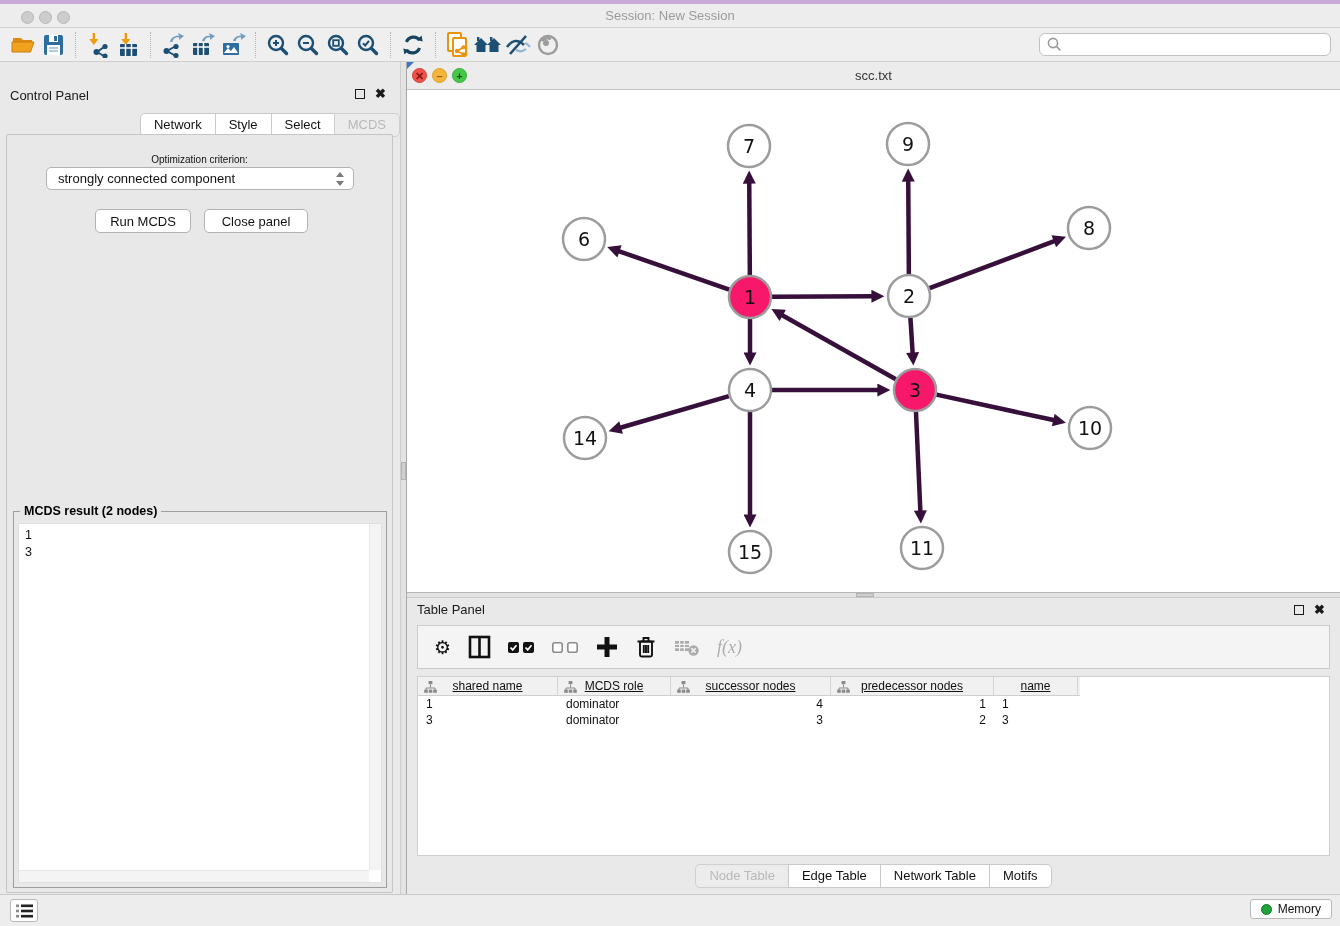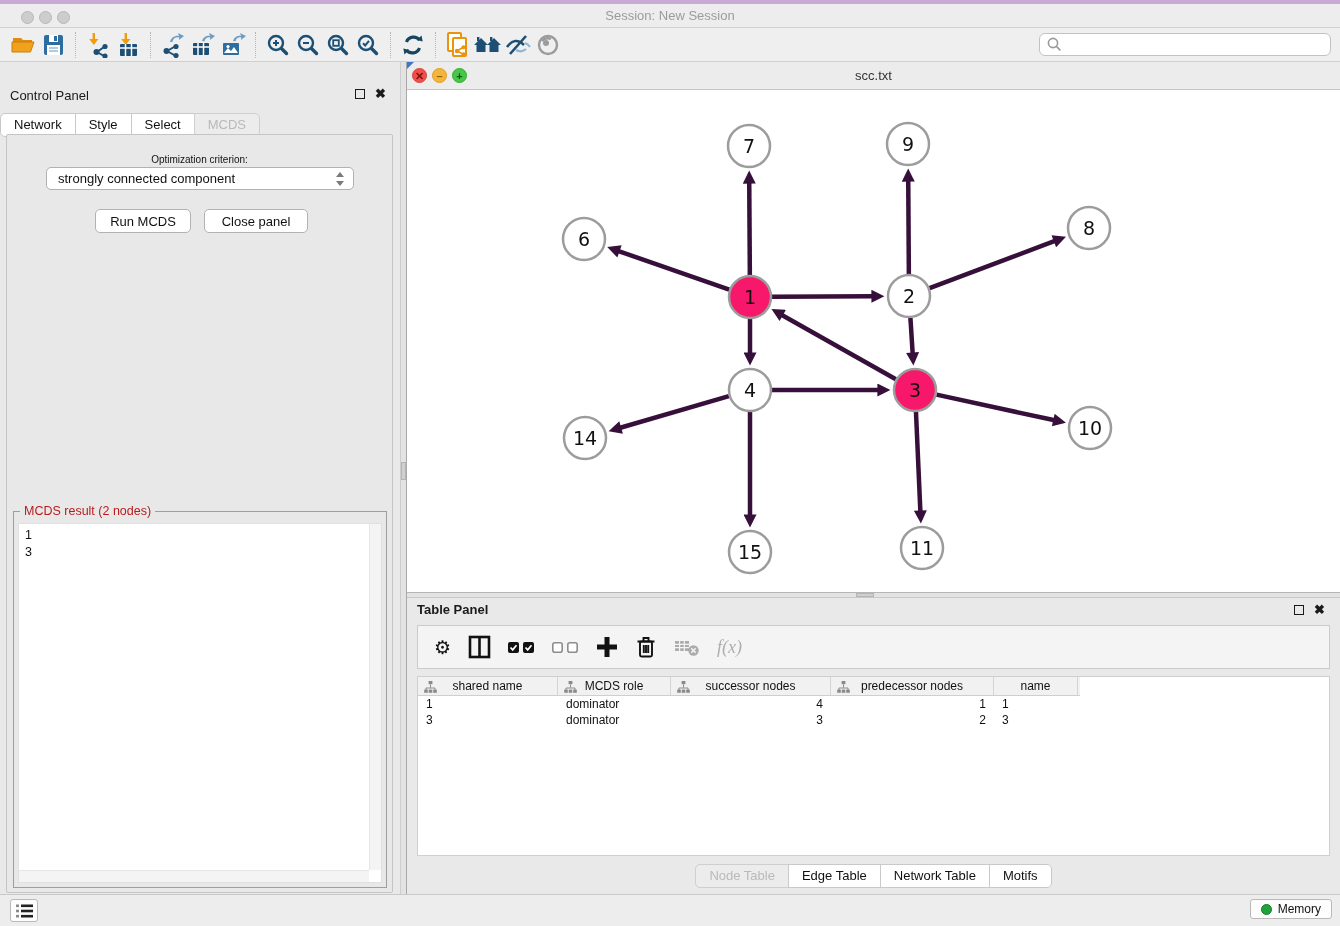--- a/index.html
+++ b/index.html
@@ -22,21 +22,21 @@
   .tb-sep { width:0; height:26px; border-left:1px dotted #b5b5b5; margin:0 7px; }
   .searchbox { position:absolute; right:9px; top:5px; width:292px; height:23px; background:#fff;
                border:1px solid #c2c2c2; border-radius:6px; display:flex; align-items:center; padding:0 6px; }
   .searchbox input { border:none; outline:none; flex:1; font-size:12px; background:transparent; }
 
   
   .control-panel { position:absolute; left:0; top:62px; width:400px; height:832px; background:#e9e9e9;margin-top:16px; }
   .cp-title { position:absolute; left:10px; top:10px; font-size:13px; color:#1a1a1a; }
   .win-float { position:absolute; width:10px; height:10px; border:1.6px solid #1a1a1a; top:11px; }
   .win-close { position:absolute; top:8px; font-size:13px; font-weight:bold; color:#1a1a1a; }
-  .cp-tabs { position:absolute; left:0; top:35px; width:400px; text-align:left; white-space:nowrap; }
+  .cp-tabs { position:absolute; left:0; top:35px; width:400px; text-align:right; white-space:nowrap; }
   .tab { display:inline-block; padding:3px 13px 4px; background:#fff; border:1px solid #c9c9c9;
          margin-left:-1px; font-size:13px; color:#111; vertical-align:bottom; cursor:default; }
   .tab:first-child { border-top-left-radius:5px; border-bottom-left-radius:5px; margin-left:0; }
   .tab:last-child { border-top-right-radius:5px; border-bottom-right-radius:5px; }
   .tab.active { background:#ececec; color:#b9b9b9; border-color:#cfcfcf; }
   .cp-content { position:absolute; left:6px; top:56px; width:387px; height:759px;
                 background:#e8e8e8; border:1px solid #c5c5c5; border-radius:2px; }
   .opt-label { position:absolute; left:0; right:0; top:19px; text-align:center; font-size:10px; color:#111; }
   .criterion-select { position:absolute; left:39px; top:32px; width:308px; height:23px; background:#fff;
                       border:1px solid #b2b2b2; border-radius:5px; font-size:13px; color:#111;
@@ -46,21 +46,21 @@
                      border-right:4px solid transparent; border-bottom:5px solid #7a7a7a; }
   .stepper::after { content:""; position:absolute; left:2px; bottom:1px; border-left:4px solid transparent;
                     border-right:4px solid transparent; border-top:5px solid #7a7a7a; }
   .cp-btn { position:absolute; top:74px; height:24px; background:#fff; border:1px solid #b2b2b2;
             border-radius:5px; font-size:13px; color:#111; font-family:"Liberation Sans",sans-serif; }
   #run-btn { left:88px; width:96px; }
   #close-panel-btn { left:197px; width:104px; }
   .result-group { position:absolute; left:6px; top:376px; width:374px; height:377px;
                   border:1px solid #9e9e9e; }
   .result-legend { position:absolute; top:-8px; left:6px; background:#e8e8e8; padding:0 4px;
-                   font-size:12.5px; color:#b91c1c; }
+                   font-size:12.5px; color:#000000;font-weight:bold; }
   .result-white { position:absolute; left:4px; right:4px; top:11px; bottom:4px; background:#fff;
                   border:1px solid #e0e0e0; }
   .result-lines { position:absolute; left:6px; top:3px; font-size:12.5px; line-height:17px;
                   color:#111; white-space:pre-line; }
   .vtrack { position:absolute; right:0; top:0; bottom:12px; width:12px; background:#f4f4f4;
             border-left:1px solid #e6e6e6; }
   .htrack { position:absolute; left:0; right:12px; bottom:0; height:12px; background:#f4f4f4;
             border-top:1px solid #e6e6e6; }
 
   
@@ -80,31 +80,31 @@
   .nw-title { position:absolute; left:0; right:0; top:6px; text-align:center; font-size:13px; color:#333; }
   .tl { position:absolute; top:6px; width:15px; height:15px; border-radius:50%;
         font-size:11px; font-weight:bold; text-align:center; line-height:14px; }
   .tl-red { left:5px; background:#ef514a; border:1px solid #d5433d; color:#7e1410; }
   .tl-yellow { left:25px; background:#f5b53b; border:1px solid #dd9f2c; color:#8a5d08; }
   .tl-green { left:45px; background:#47c649; border:1px solid #35ab39; color:#0c5c10; }
   .nw-canvas { position:absolute; left:0; top:28px; width:933px; height:502px; background:#fff; }
 
   
   .table-panel { position:absolute; left:407px; top:598px; width:933px; height:296px; background:#e9e9e9; }
-  .tp-title { position:absolute; left:10px; top:4px; font-size:13px; color:#1a1a1a;font-weight:bold; }
+  .tp-title { position:absolute; left:10px; top:4px; font-size:13px; color:#1a1a1a; }
   .tp-toolbar { position:absolute; left:10px; top:27px; width:913px; height:44px; background:#f4f4f4;
                 border:1px solid #cbcbcb; display:flex; align-items:center; gap:17px; padding-left:16px; }
   .tp-icon { display:flex; align-items:center; justify-content:center; }
   .gear-glyph { font-size:19px; color:#111; line-height:1; }
   .fx { font-family:"Liberation Serif", serif; font-style:italic; font-size:18px; color:#aeaeae; }
   .tp-table { position:absolute; left:10px; top:78px; width:913px; height:180px; background:#fff;
               border:1px solid #cfcfcf; overflow:hidden; }
   .thead { display:flex; height:19px; background:#f1f1f1; border-bottom:1px solid #cfcfcf; width:662px; }
   .th { position:relative; border-right:1px solid #d4d4d4; display:flex; align-items:center;
-        justify-content:center; font-size:12px; color:#111; }
+        justify-content:center; font-size:12px; color:#111;text-decoration:underline; }
   .th svg { position:absolute; left:6px; top:4px; }
   .trow { display:flex; height:16px; align-items:center; }
   .td { font-size:12px; color:#111; padding:0 8px; overflow:hidden; white-space:nowrap; }
   .tp-tabs { position:absolute; left:0; right:0; top:266px; text-align:center; white-space:nowrap; }
 
   
   .statusbar { position:absolute; left:0; top:894px; width:1340px; height:32px; background:#ededed;
                border-top:1px solid #c9c9c9; }
   .list-btn { position:absolute; left:10px; top:4px; width:28px; height:23px; background:#fdfdfd;
               border:1px solid #b9b9b9; border-radius:3px; display:flex; align-items:center; justify-content:center; }

